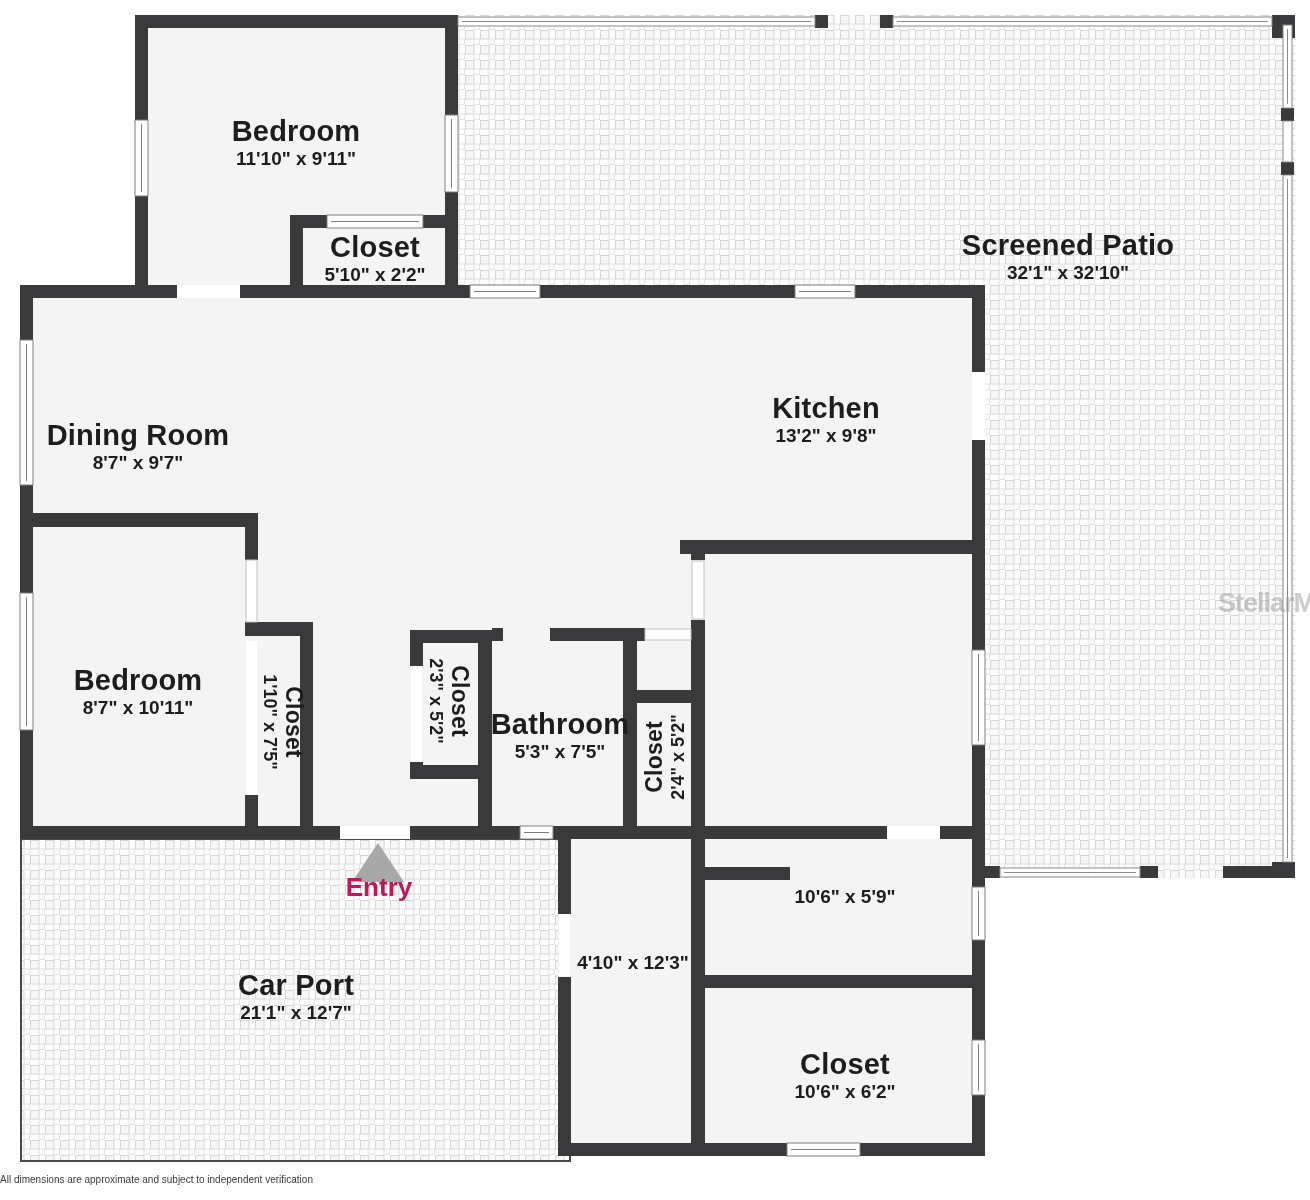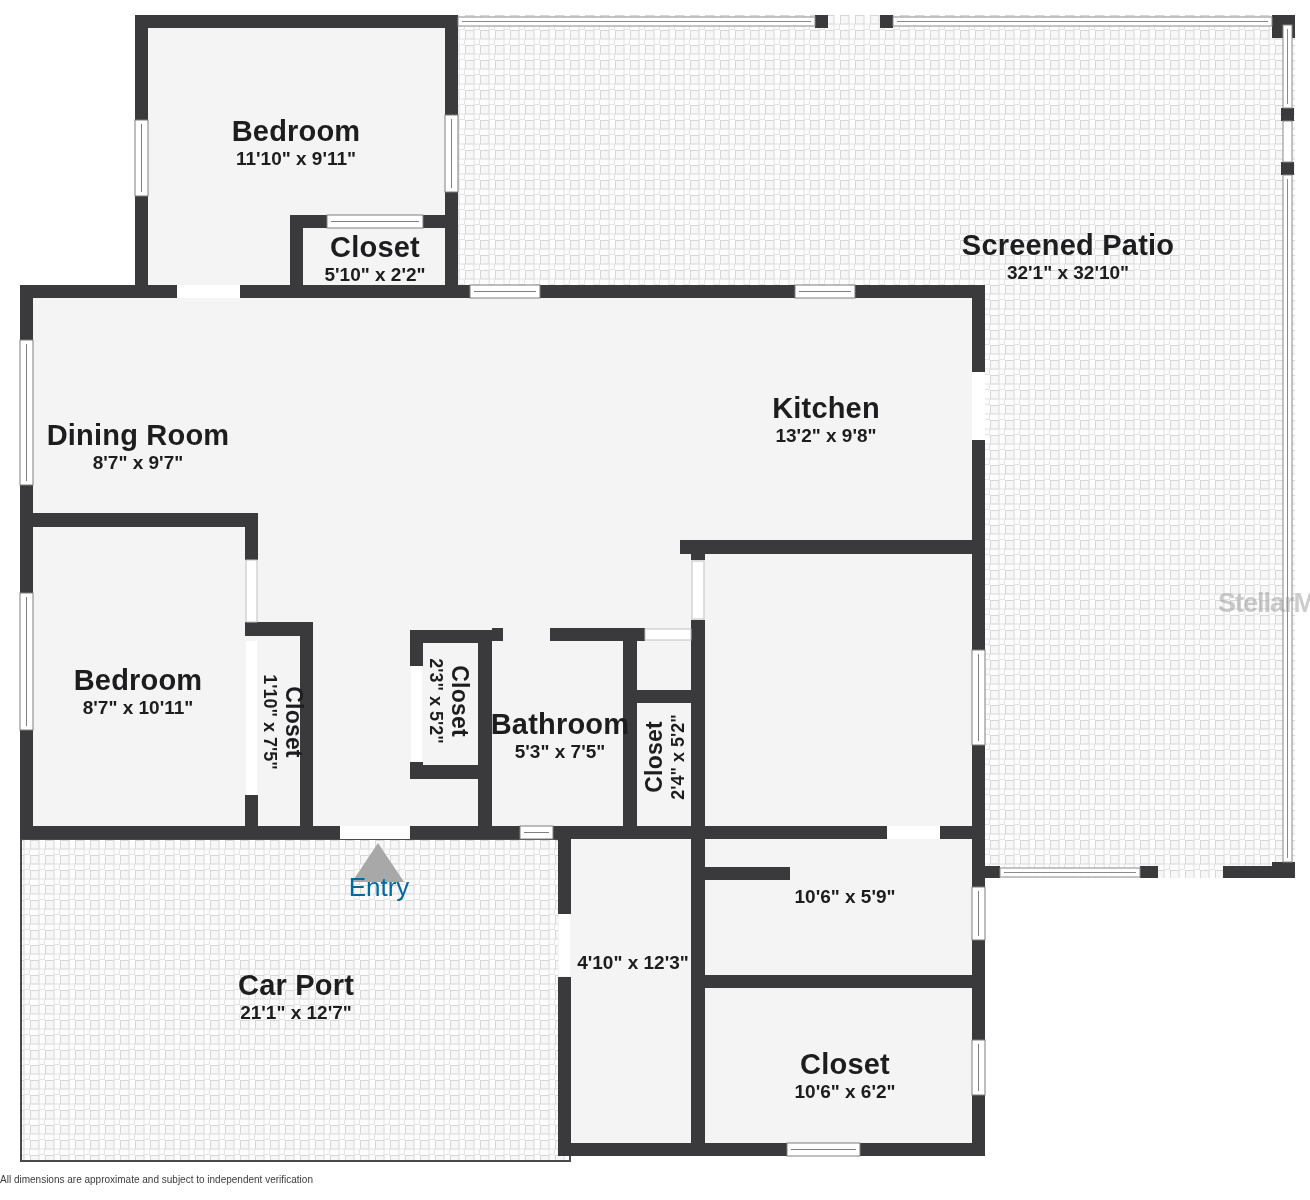--- a/index.html
+++ b/index.html
@@ -8,21 +8,21 @@
   #plan svg{position:absolute;left:0;top:0;}
   .room-label{position:absolute;text-align:center;color:#1d1d1f;line-height:1.18;
               transform:translate(-50%,0);white-space:nowrap;pointer-events:none;}
   .room-label .rn{font-size:29px;font-weight:700;letter-spacing:.2px;}
   .room-label .rd{font-size:19px;font-weight:700;}
   .room-label.sm .rn{font-size:23px;}
   .room-label.sm .rd{font-size:18px;}
   .room-label.rot90{transform:translate(-50%,-50%) rotate(90deg);}
   .room-label.rotm90{transform:translate(-50%,-50%) rotate(-90deg);}
   .room-label .pre{white-space:pre-line;}
-  #entry-label{position:absolute;font-size:26px;font-weight:400;color:#0369a1;
+  #entry-label{position:absolute;font-size:26px;font-weight:700;color:#be185d;
                transform:translate(-50%,0);}
   #watermark{position:absolute;left:1218px;top:588px;font-size:27px;font-weight:700;
              color:#9a9a9a;opacity:.5;letter-spacing:-1px;}
   #footer-note{position:absolute;left:0;right:0;top:1174px;text-align:left;
                font-size:10px;color:#3c3c3c;}
 </style>
 </head>
 <body>
 
 <div id="plan">

